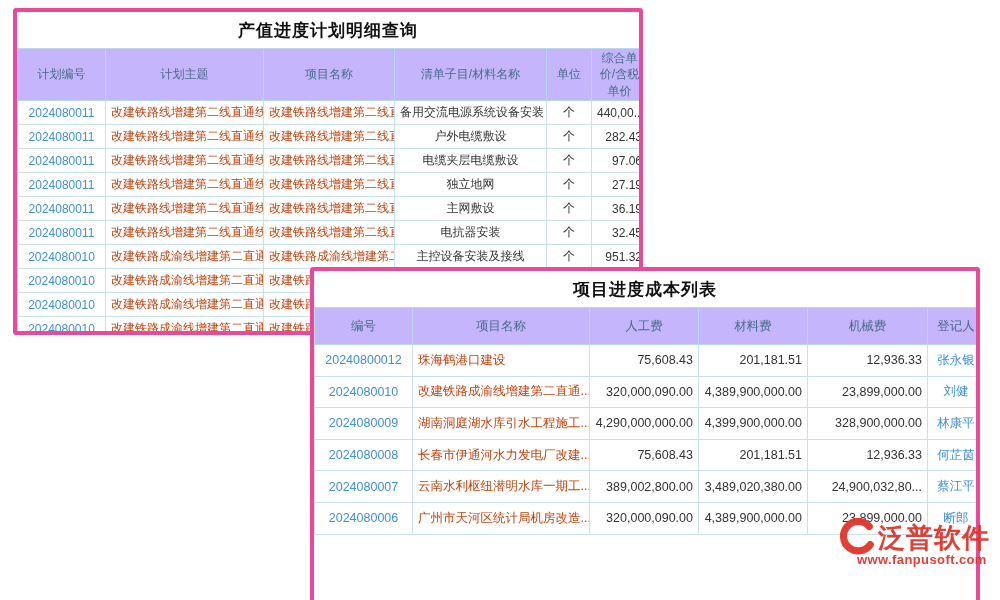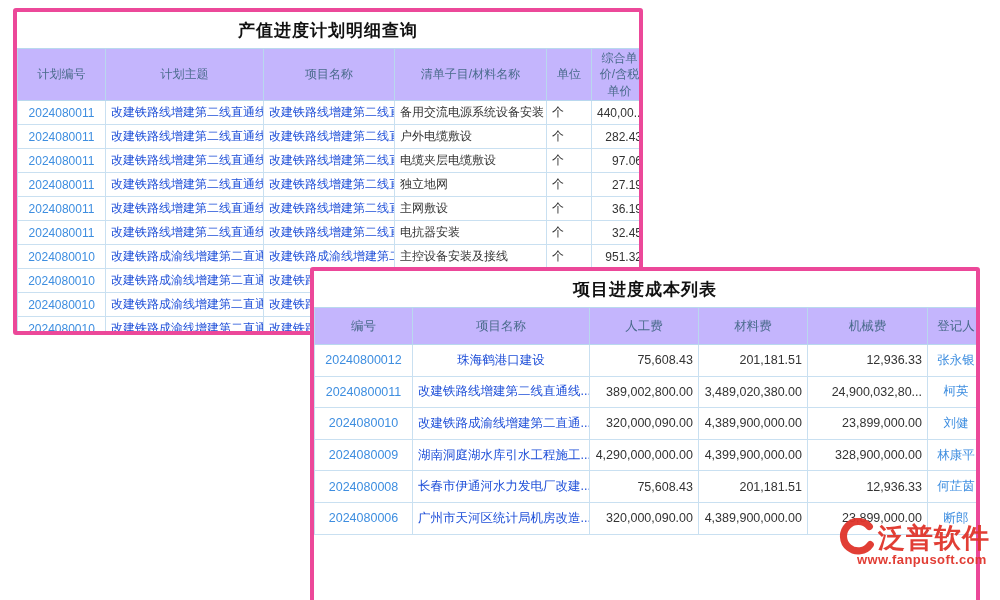--- a/index.html
+++ b/index.html
@@ -31,22 +31,22 @@
   }
   #win1 th{height:49px;}
   #win2 th{height:34px;font-size:12.5px;}
   td{
     border:1px solid #c9e0f1;overflow:hidden;white-space:nowrap;
     padding:0 5px;vertical-align:middle;box-sizing:border-box;
   }
   #win1 td{height:24px;}
   #win2 td{height:31.6px;font-size:12.5px;margin-top:16px;}
   td.link-center{color:#3e8ee0;text-align:center;}
-  td.link-left{color:#1d4ed8;text-align:center;}
-  td.text-center{color:#333333;text-align:left;}
+  td.link-left{color:#c2410c;text-align:left;}
+  td.text-center{color:#333333;text-align:center;}
   td.num-right{color:#333333;text-align:right;}
   
   #logo{
     position:absolute;left:838px;top:518px;width:160px;height:64px;
     z-index:3;color:#e0342b;opacity:0.95;
   }
   #logo .logo-row{display:flex;align-items:center;}
   #logo .logo-name{
     font-size:27px;font-weight:bold;letter-spacing:1px;line-height:1;
     margin-left:2px;font-family:"DejaVu Sans",sans-serif;
@@ -189,28 +189,20 @@
     <tbody>
         <tr>
           <td class="link-center">20240800012</td>
           <td class="link-left">珠海鹤港口建设</td>
           <td class="num-right">75,608.43</td>
           <td class="num-right">201,181.51</td>
           <td class="num-right">12,936.33</td>
           <td class="link-center">张永银</td>
         </tr>
         <tr>
-          <td class="link-center">20240800011</td>
-          <td class="link-left">改建铁路线增建第二线直通线...</td>
-          <td class="num-right">389,002,800.00</td>
-          <td class="num-right">3,489,020,380.00</td>
-          <td class="num-right">24,900,032,80...</td>
-          <td class="link-center">柯英</td>
-        </tr>
-        <tr>
           <td class="link-center">2024080010</td>
           <td class="link-left">改建铁路成渝线增建第二直通...</td>
           <td class="num-right">320,000,090.00</td>
           <td class="num-right">4,389,900,000.00</td>
           <td class="num-right">23,899,000.00</td>
           <td class="link-center">刘健</td>
         </tr>
         <tr>
           <td class="link-center">2024080009</td>
           <td class="link-left">湖南洞庭湖水库引水工程施工...</td>
@@ -219,20 +211,28 @@
           <td class="num-right">328,900,000.00</td>
           <td class="link-center">林康平</td>
         </tr>
         <tr>
           <td class="link-center">2024080008</td>
           <td class="link-left">长春市伊通河水力发电厂改建...</td>
           <td class="num-right">75,608.43</td>
           <td class="num-right">201,181.51</td>
           <td class="num-right">12,936.33</td>
           <td class="link-center">何芷茵</td>
+        </tr>
+        <tr>
+          <td class="link-center">2024080007</td>
+          <td class="link-left">云南水利枢纽潜明水库一期工...</td>
+          <td class="num-right">389,002,800.00</td>
+          <td class="num-right">3,489,020,380.00</td>
+          <td class="num-right">24,900,032,80...</td>
+          <td class="link-center">蔡江平</td>
         </tr>
         <tr>
           <td class="link-center">2024080006</td>
           <td class="link-left">广州市天河区统计局机房改造...</td>
           <td class="num-right">320,000,090.00</td>
           <td class="num-right">4,389,900,000.00</td>
           <td class="num-right">23,899,000.00</td>
           <td class="link-center">断郎</td>
         </tr>
       </tbody>

